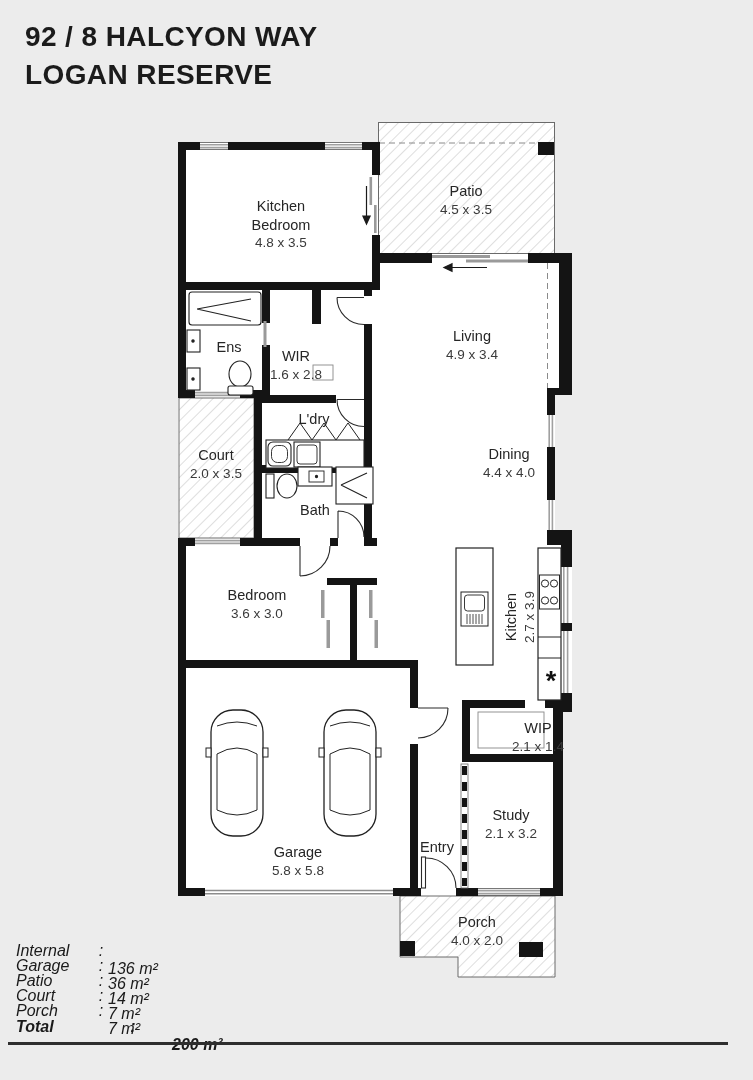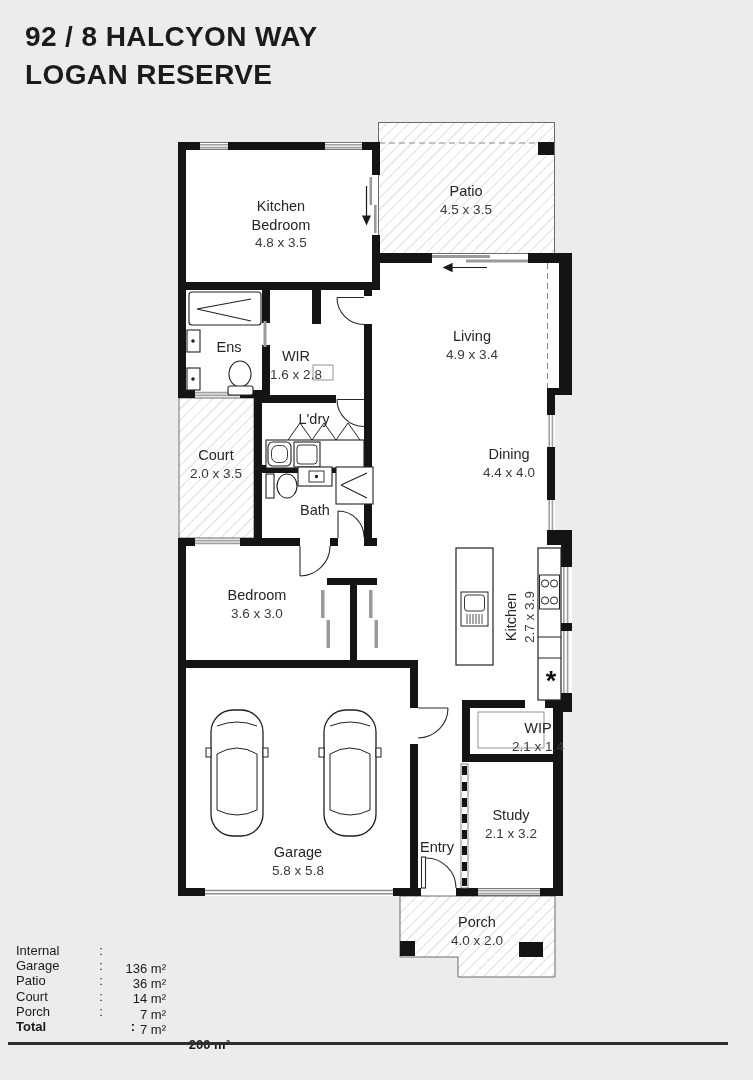--- a/index.html
+++ b/index.html
@@ -33,25 +33,25 @@
   #lbl-wip{left:538px; top:729px;margin-top:8px;}
   #lbl-study{left:511px; top:824px;}
   #lbl-entry{left:437px; top:847px;}
   #lbl-garage{left:298px; top:861px;}
   #lbl-porch{left:477px; top:931px;}
 
   #fridge-star{position:absolute; left:551px; top:681px; transform:translate(-50%,-50%);
                font-size:27px; font-weight:700; color:#111;}
 
   
-  #legend{position:absolute; left:16px; top:943px; font-size:13px; color:#1a1a1a;}
+  #legend{position:absolute; left:16px; top:943px; font-size:16px; color:#1a1a1a;font-style:italic;}
   .legend-row{display:flex; height:15.2px; align-items:center;}
   .legend-row .l-label{width:78px;}
   .legend-row .l-colon{width:14px; text-align:center;}
-  .legend-row .l-value{width:58px; text-align:right;margin-top:36px;}
+  .legend-row .l-value{width:58px; text-align:left;margin-top:36px;}
   .legend-row.total{font-weight:700;gap:32px;}
 
   #divider{position:absolute; left:8px; right:8px; top:1042px; height:3px; background:#2e2e2e;}
 
   #disclaimer{position:absolute; left:12px; right:14px; top:1051px;
               font-size:9.6px; line-height:1.5; color:#4a4a4a;}
 </style>
 </head>
 <body>
 

